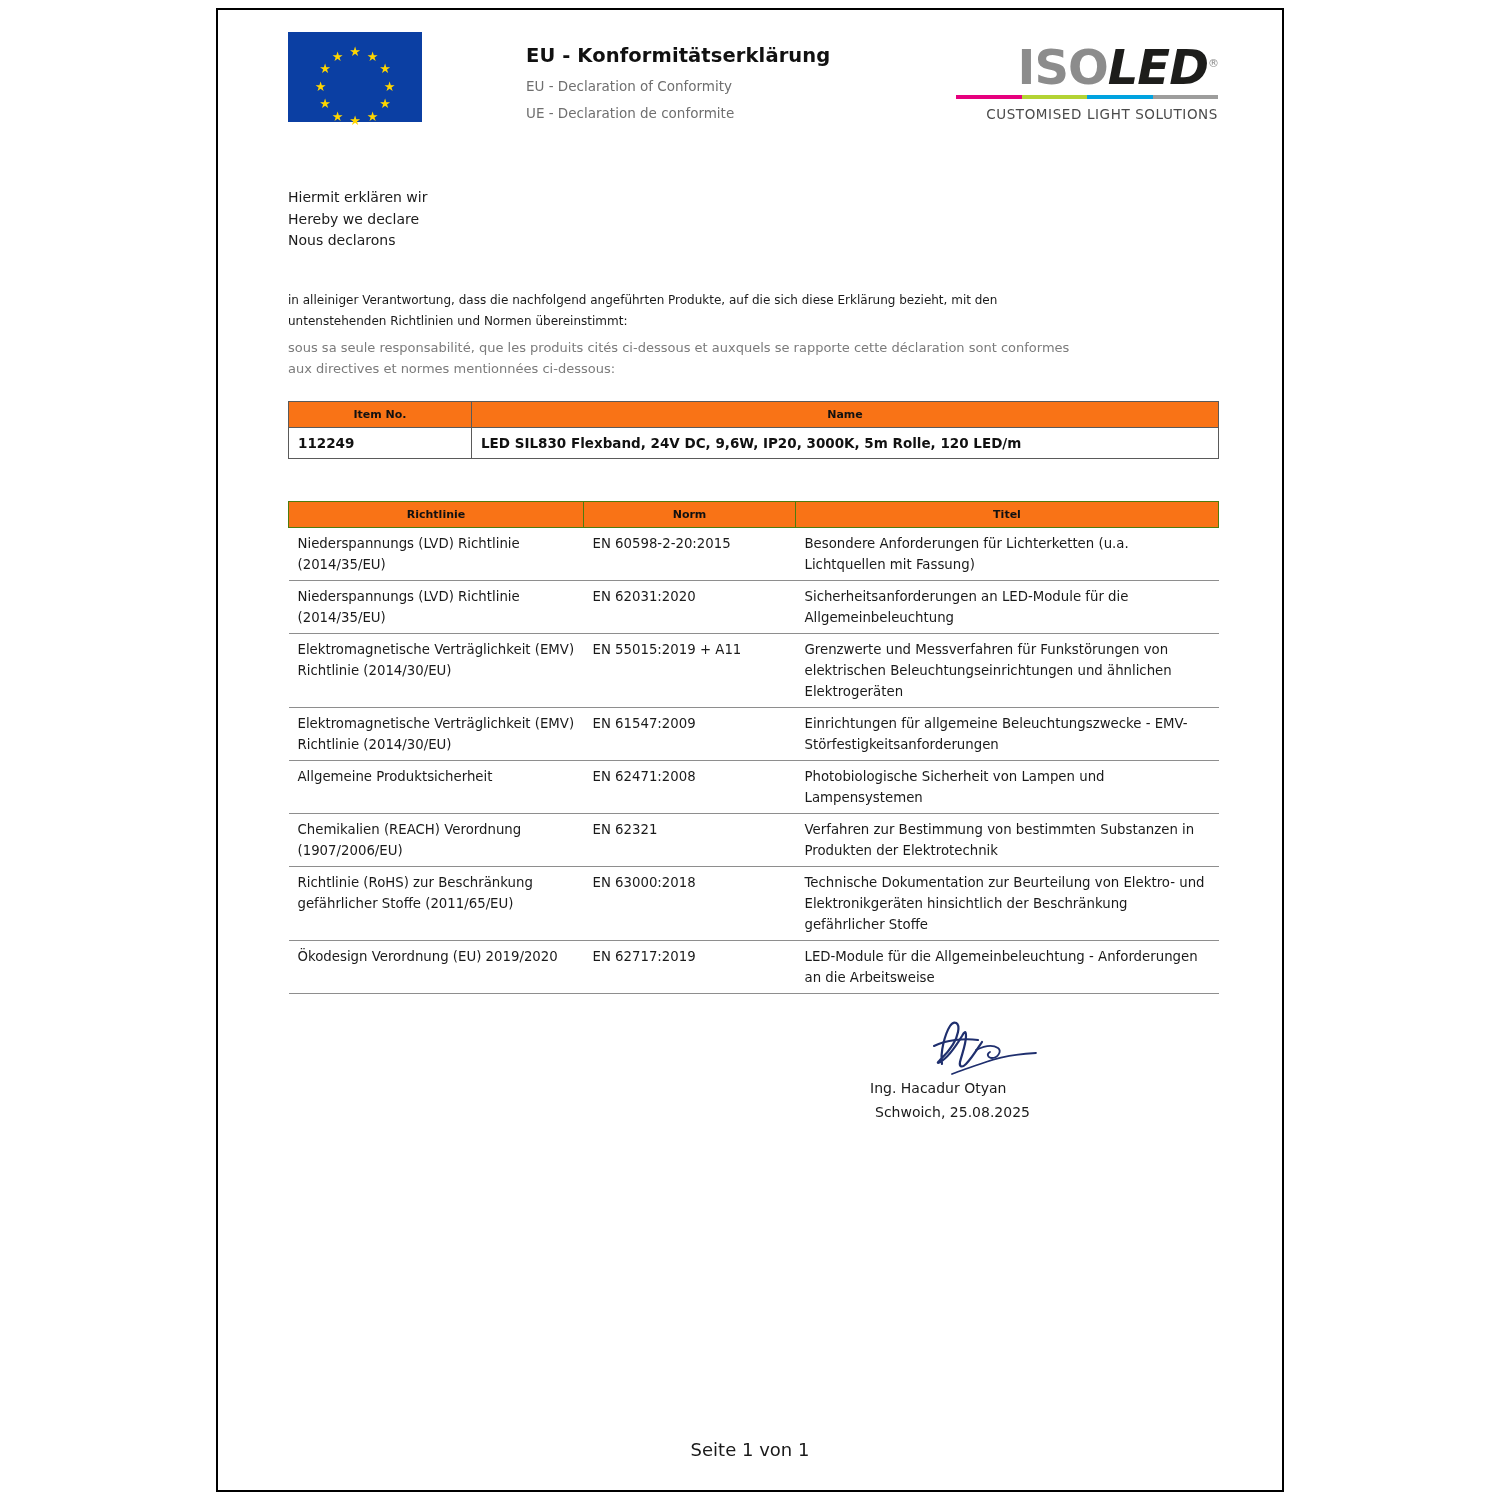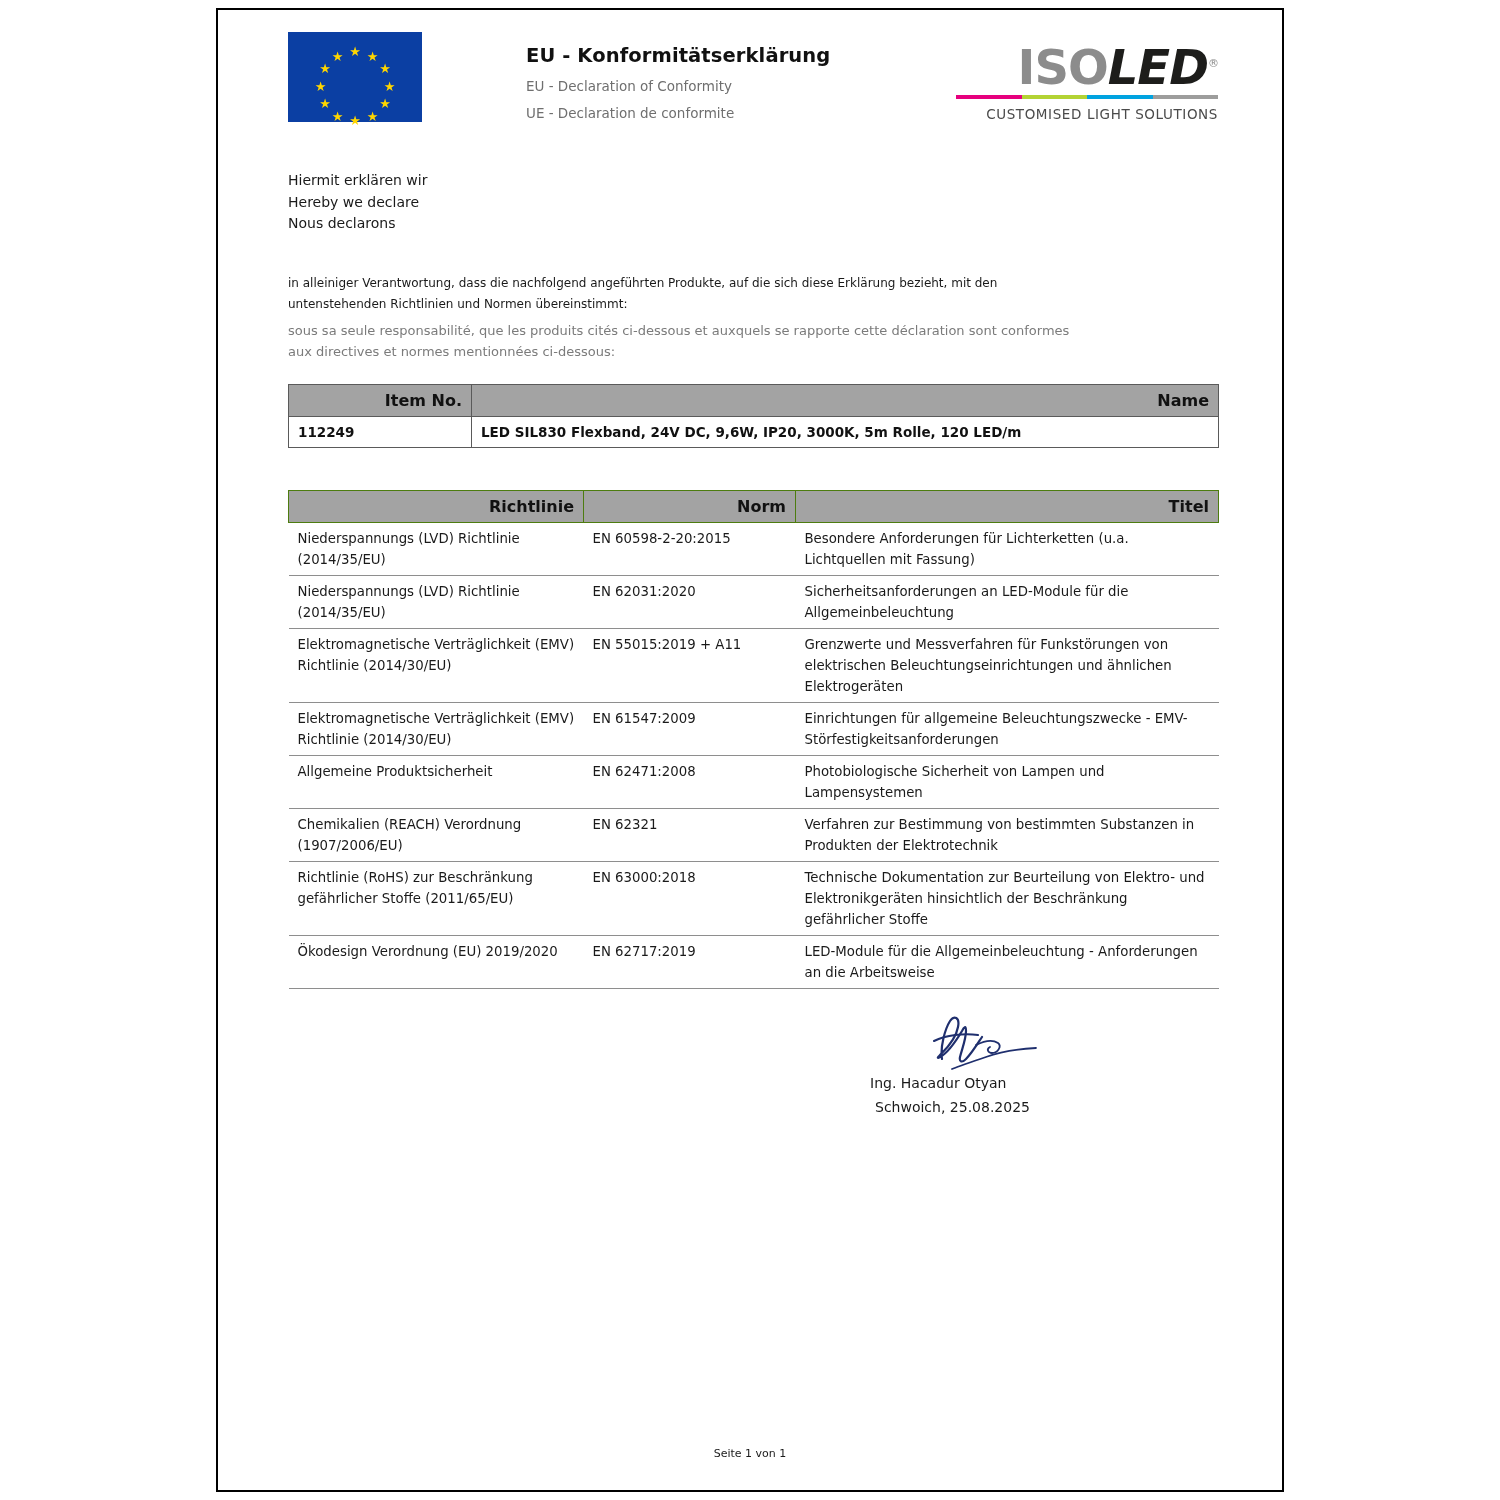--- a/index.html
+++ b/index.html
@@ -104,21 +104,21 @@
   .logo-tag {
     font-size: 13.5px;
     color: #4a4a4a;
     letter-spacing: .6px;
     margin-top: 7px;
     white-space: nowrap;
   }
 
   
   .declare {
-    margin-top: 32px;
+    margin-top: 49px;
     display: flex;
     flex-direction: column;
   }
   .declare-left {
     width: 250px;
     font-size: 14px;
     line-height: 21.5px;
     color: #1a1a1a;
   }
   .declare-right {
@@ -147,25 +147,25 @@
 
   
   table {
     border-collapse: collapse;
     width: 930px;
     table-layout: fixed;
   }
   .tbl-product { margin-top: 22px; }
   .tbl-product th,
   .tbl-norms th {
-    background: #a3a3a3;
+    background: #f97316;
     border: 1px solid #5a5a5a;
-    font-size: 16px;
-    font-weight: bold;
-    text-align: right;
+    font-size: 11px;
+    font-weight: bold;
+    text-align: center;
     padding: 6px 9px;
     color: #111;
   }
   .tbl-product td {
     border: 1px solid #5a5a5a;
     font-size: 13.5px;
     font-weight: bold;
     padding: 7px 9px;
     color: #111;
   }
@@ -206,21 +206,21 @@
     font-size: 14px;
     color: #1a1a1a;
   }
 
   .footer {
     position: absolute;
     left: 0;
     bottom: 30px;
     width: 100%;
     text-align: center;
-    font-size: 11px;
+    font-size: 18px;
     color: #1a1a1a;
   }
 </style>
 </head>
 <body>
 
 <div class="page">
   <div class="inner">
 
     <div class="header">

